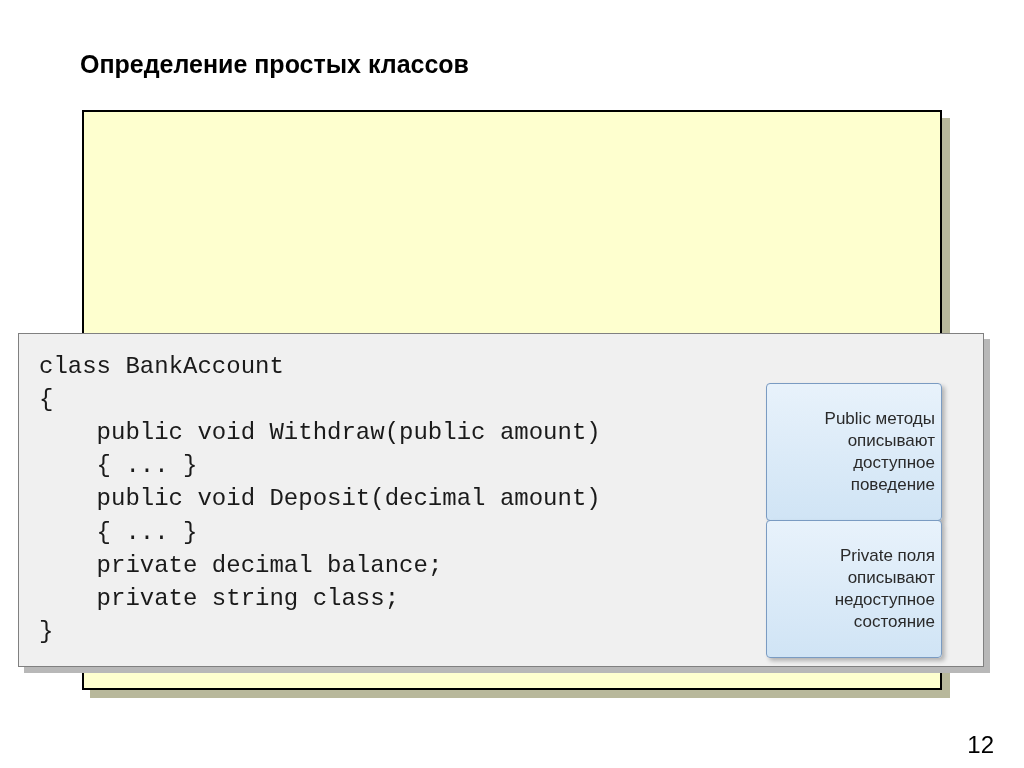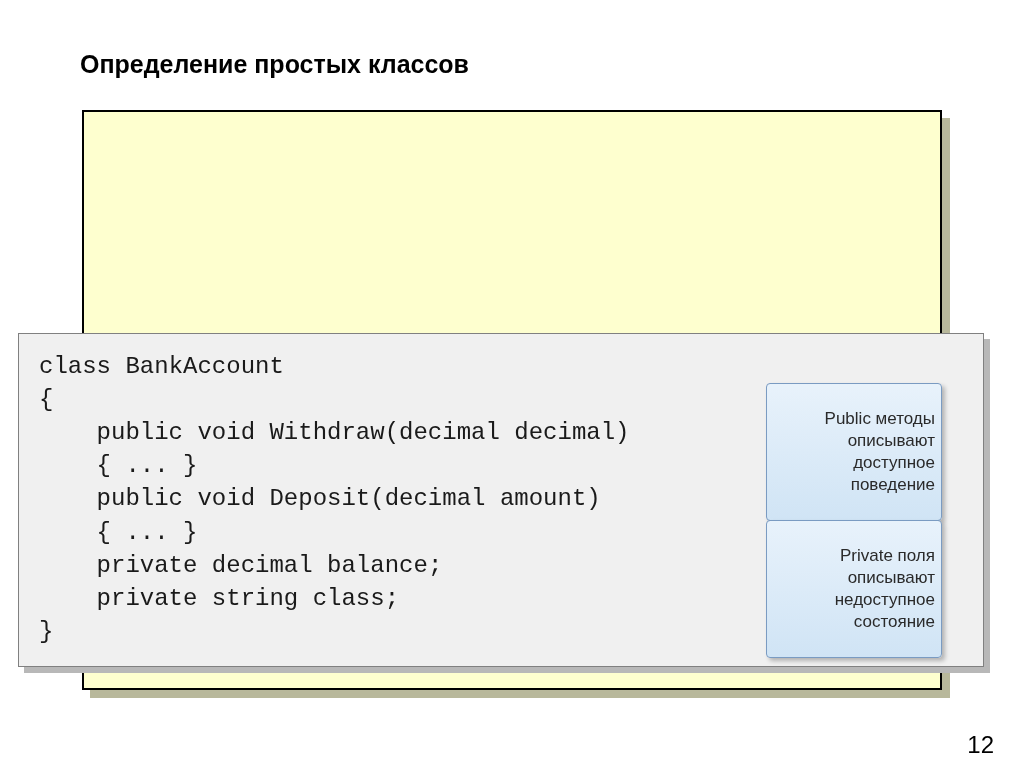--- a/index.html
+++ b/index.html
@@ -138,21 +138,21 @@
   <div class="title">Определение простых классов</div>
 
   <div class="yellow-shadow"></div>
   <div class="yellow-panel"></div>
 
 
   <div class="code-shadow"></div>
   <div class="code-panel">
 <pre><span class="kw">class</span><span> BankAccount</span>
 <span>{</span>
-<span>    </span><span class="kw">public</span><span> void Withdraw(decimal decimal)</span>
+<span>    </span><span class="kw">public</span><span> void Withdraw(public amount)</span>
 <span>    { ... }</span>
 <span>    </span><span class="kw">public</span><span> void Deposit(decimal amount)</span>
 <span>    { ... }</span>
 <span>    </span><span class="kw">private</span><span> decimal balance;</span>
 <span>    </span><span class="kw">private</span><span> string class;</span>
 <span>}</span></pre>
   </div>
 
   <div class="callout top">Public методы описывают доступное поведение</div>
   <div class="callout bot">Private поля описывают недоступное состояние</div>

